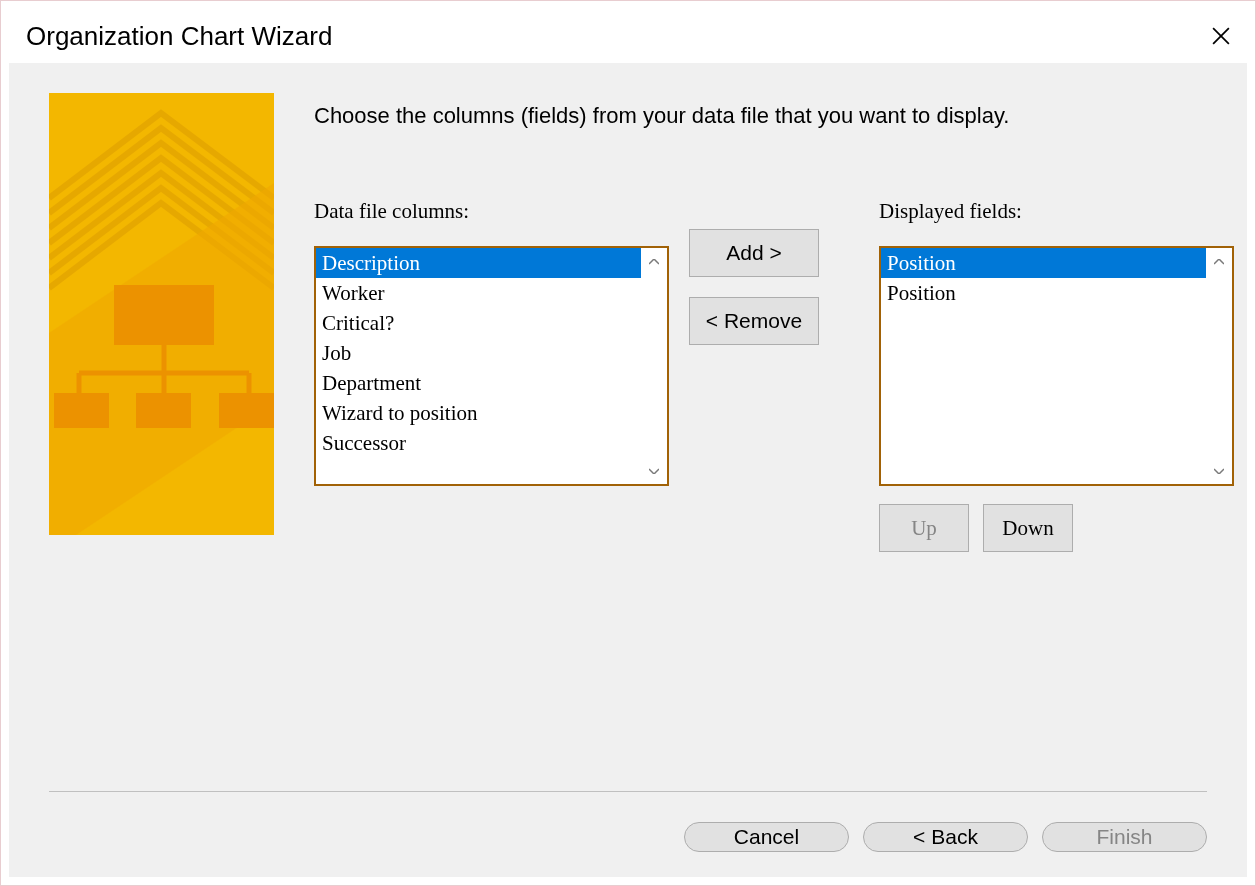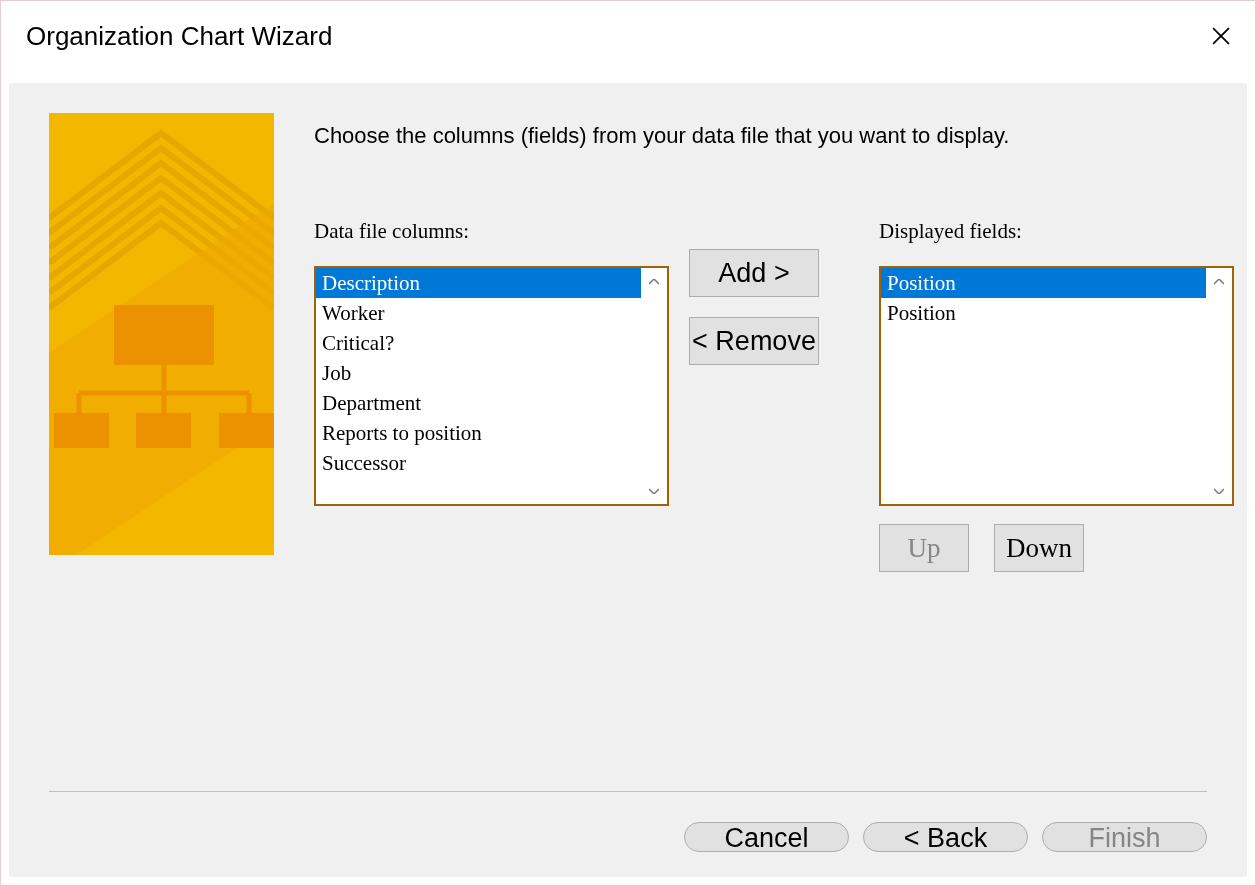--- a/index.html
+++ b/index.html
@@ -42,21 +42,20 @@
   }
   .close-btn svg { width: 18px; height: 18px; }
   .content-area {
     background: #f0f0f0;
     position: absolute;
     top: 62px;
     left: 8px;
     right: 8px;
     bottom: 8px;
     padding: 30px 40px 20px 40px;
-    margin-top: 20px;
   }
   .upper {
     display: flex;
     align-items: flex-start;
     gap: 40px;
   }
   .wizard-graphic {
     width: 225px;
     height: 442px;
     background: #f3b400;
@@ -131,35 +130,35 @@
     display: flex;
     flex-direction: column;
     gap: 20px;
     padding-top: 30px;
     width: 130px;
     align-items: center;
   }
   .btn {
     background: #e1e1e1;
     border: 1px solid #adadad;
-    font-size: 27px;
+    font-size: 21px;
     font-family: inherit;
     padding: 0;
     height: 48px;
     width: 130px;
     cursor: pointer;
     color: #000;
   }
   .btn:disabled {
     color: #858585;
     cursor: default;
   }
   .reorder-btns {
     display: flex;
-    gap: 25px;
+    gap: 14px;
     margin-top: 18px;
   }
   .reorder-btns .btn { width: 90px; }
   .footer {
     position: absolute;
     left: 40px;
     right: 40px;
     bottom: 25px;
   }
   .divider {
@@ -233,21 +232,21 @@
 
           <div class="col-group left">
             <div class="col-label">Data file columns:</div>
             <div class="listbox">
               <div class="listbox-items" id="available-items">
                   <div class="list-item selected">Description</div>
                   <div class="list-item">Worker</div>
                   <div class="list-item">Critical?</div>
                   <div class="list-item">Job</div>
                   <div class="list-item">Department</div>
-                  <div class="list-item">Reports to position</div>
+                  <div class="list-item">Wizard to position</div>
                   <div class="list-item">Successor</div>
                 </div>
               <div class="list-scroll">
                 <div class="scroll-arrow">
                   <svg width="10" height="6">
                       <polyline points="0,5 5,0 10,5" fill="none" stroke="#7a7a7a" stroke-width="1.5"></polyline>
                     </svg>
                 </div>
                 <div class="scroll-arrow">
                   <svg width="10" height="6">

